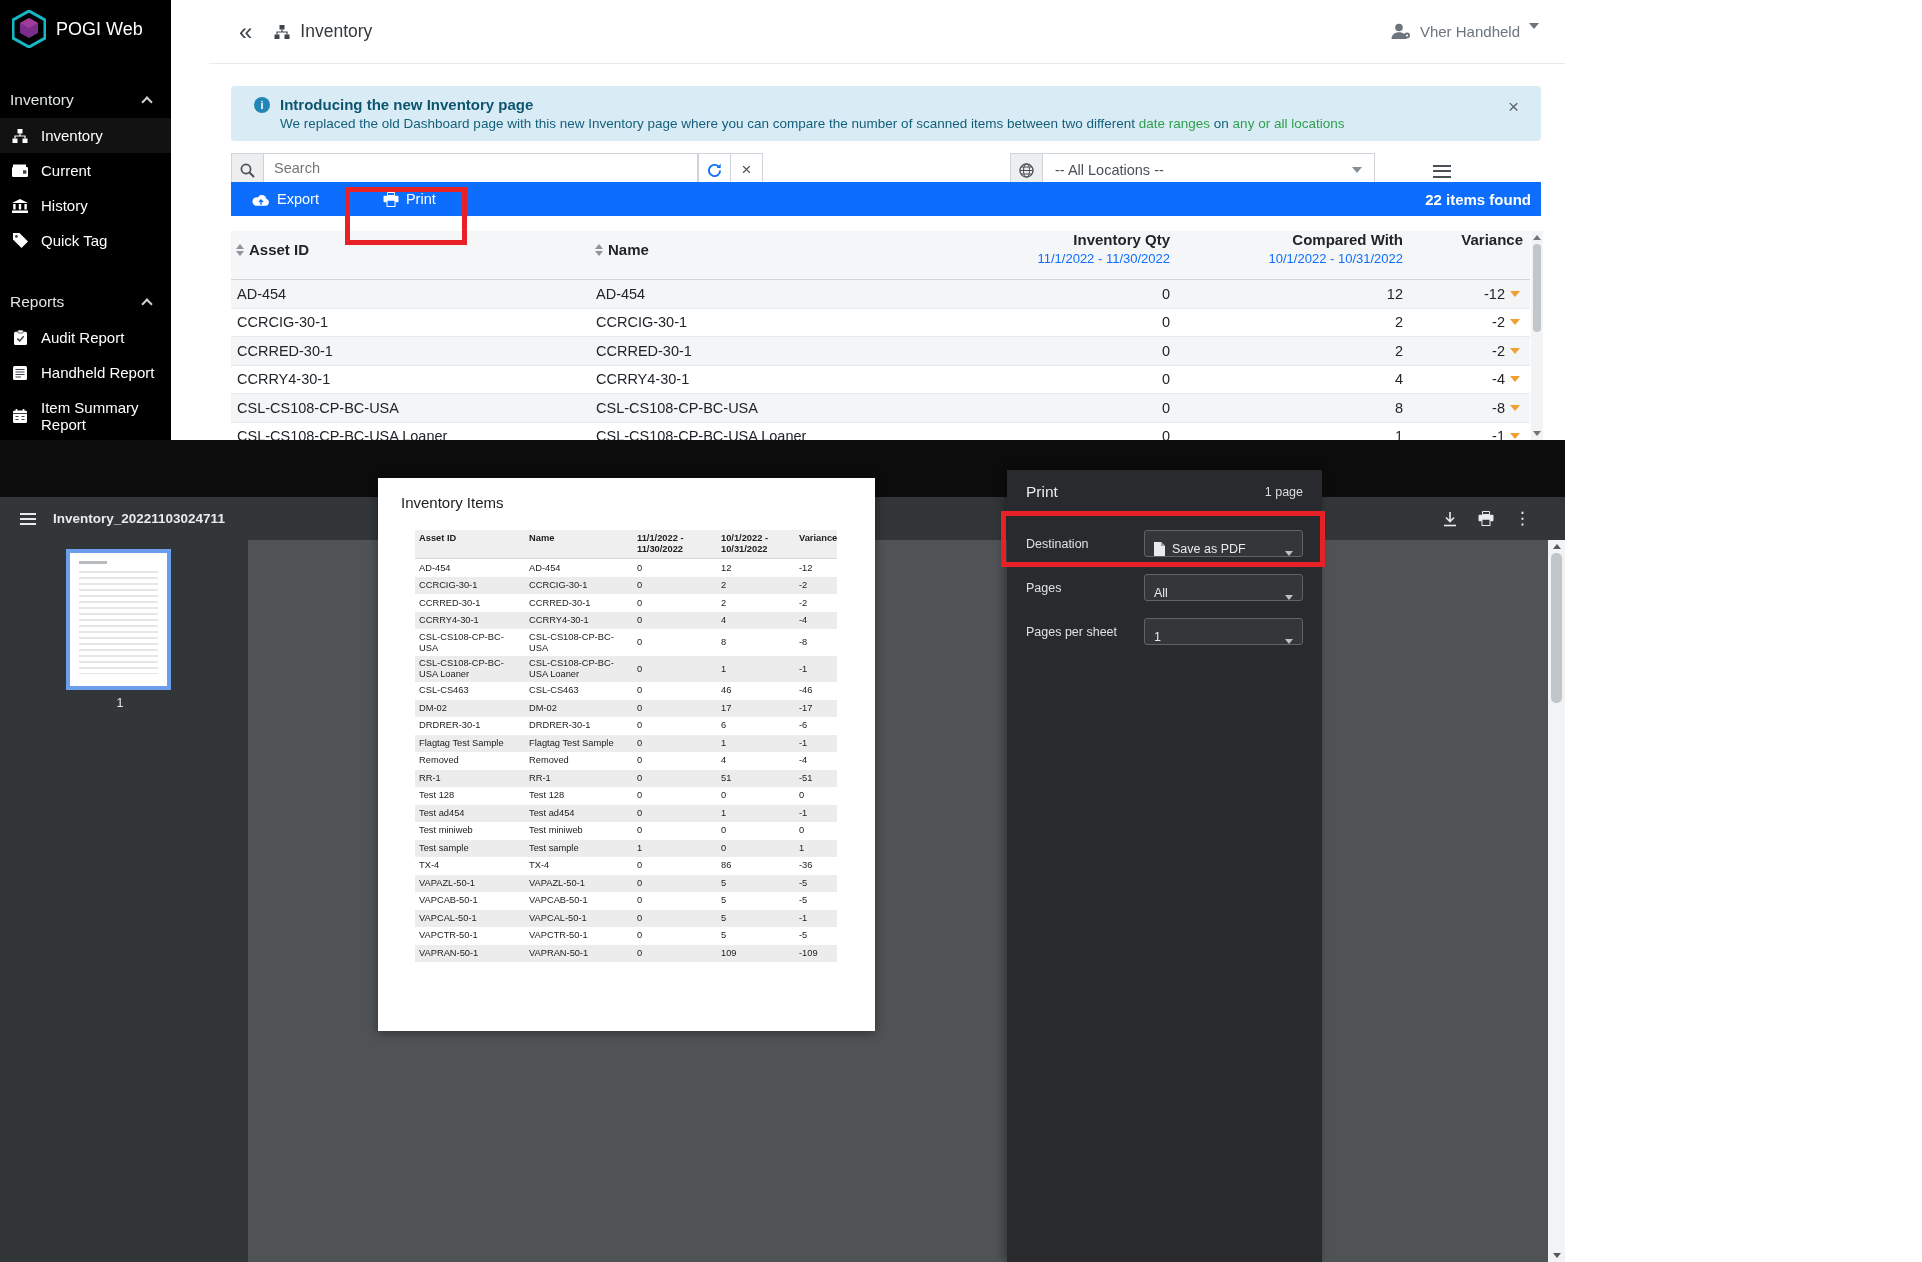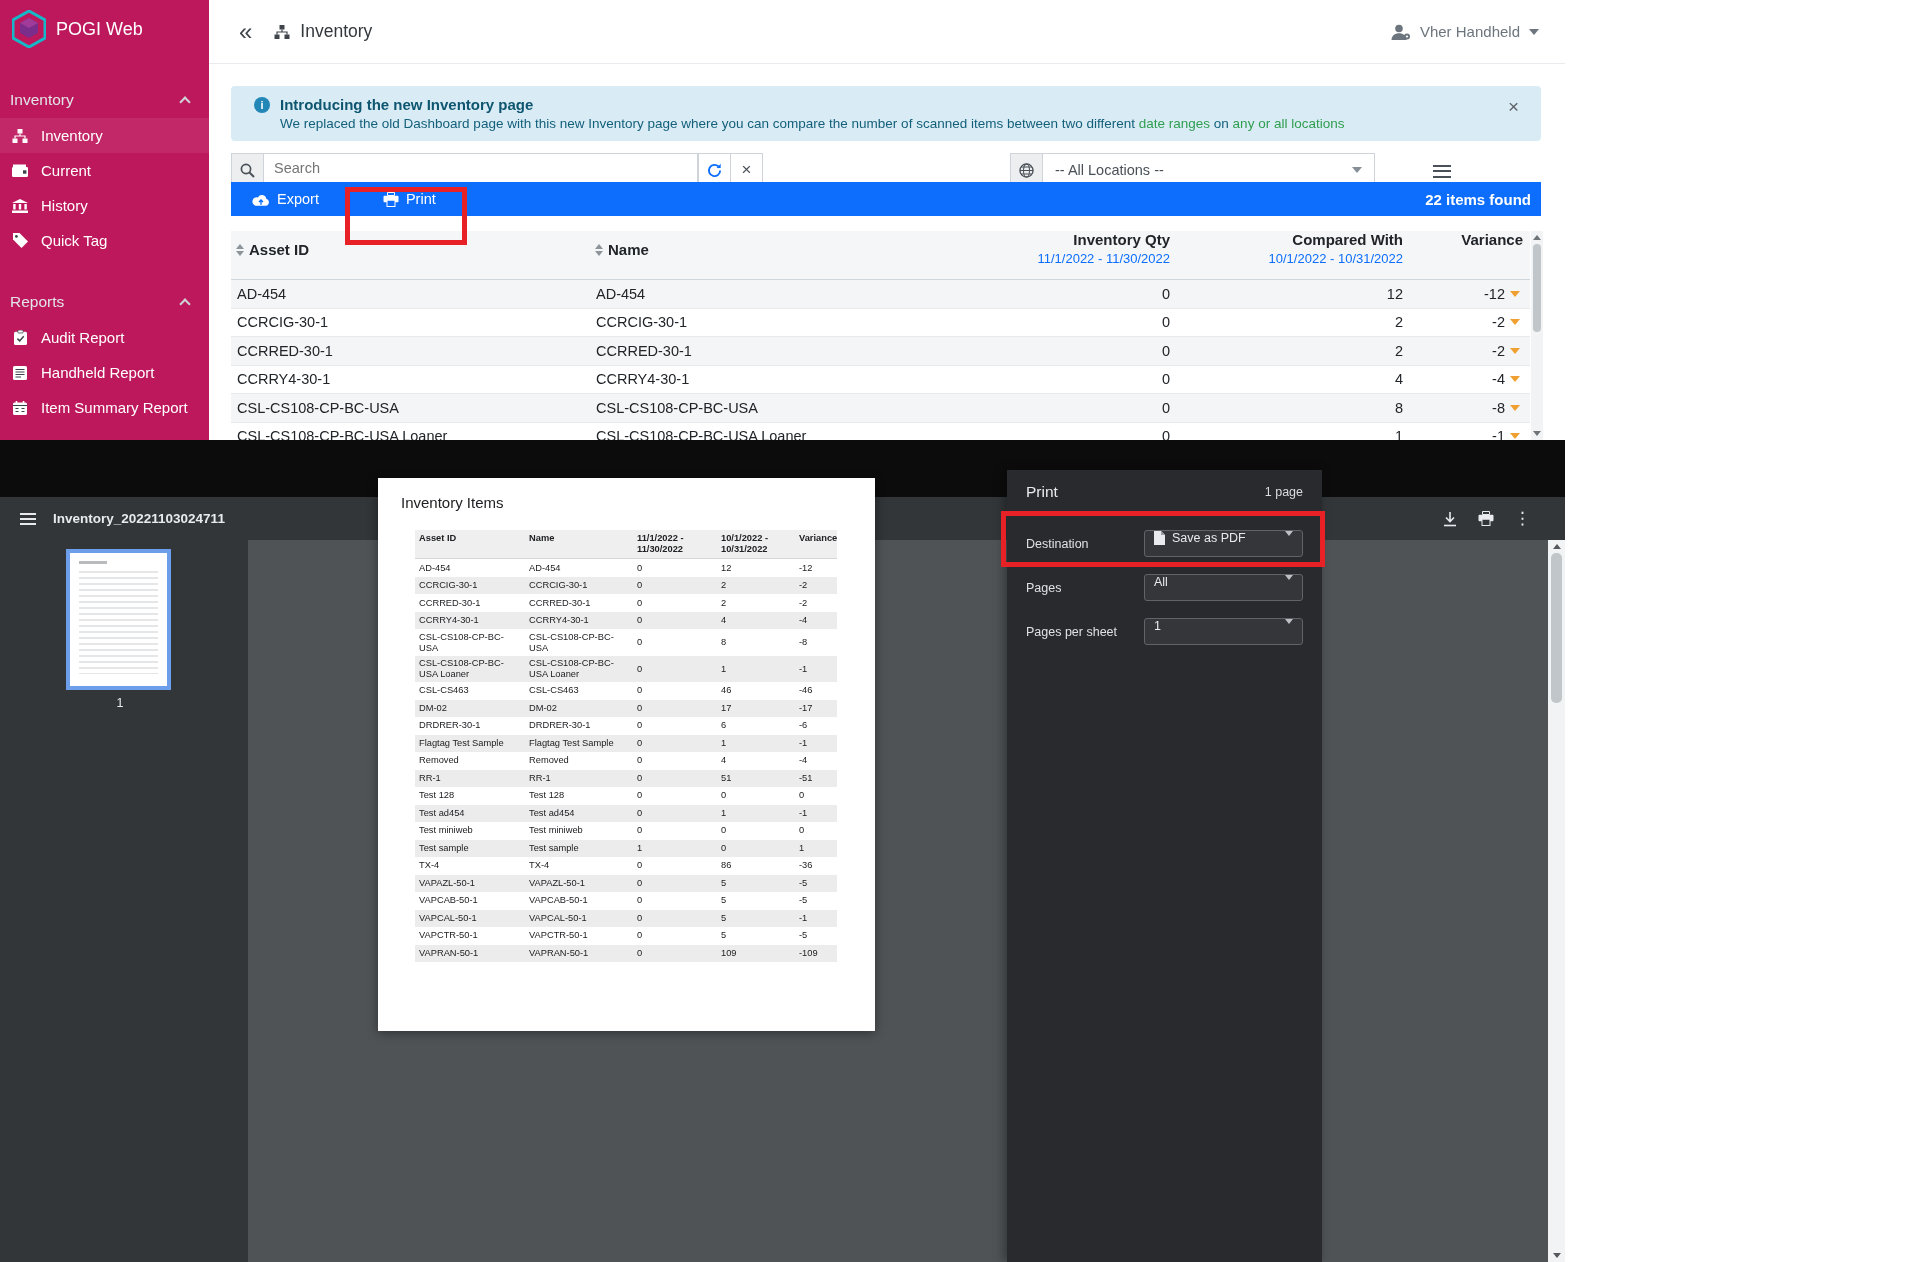--- a/index.html
+++ b/index.html
@@ -2,36 +2,36 @@
 <html><head>
 <meta charset="utf-8">
 <style>
   *{margin:0;padding:0;box-sizing:border-box}
   html,body{background:#fff}
   body{font-family:"Liberation Sans",sans-serif}
   .stage{position:relative;width:1922px;height:1262px;background:#fff;overflow:hidden}
 
   
   .app{position:absolute;left:0;top:0;width:1565px;height:440px;background:#fff;overflow:hidden}
-  .sidebar{position:absolute;left:0;top:0;width:209px;height:440px;background:#be185d;color:#fff;z-index:3}
+  .sidebar{position:absolute;left:0;top:0;width:171px;height:440px;background:#000000;color:#fff;z-index:3}
   .brand{display:flex;align-items:center;gap:10px;padding:10px 12px;height:58px}
   .brand-name{font-size:18px;color:#fff}
   .sidebar nav{display:block;padding-top:24px}
   .nav-section + .nav-section{margin-top:26px}
   .nav-header{display:flex;align-items:center;justify-content:space-between;padding:9px 20px 9px 10px;color:#e2e5e8;font-size:15.5px;cursor:pointer}
   .chev{width:8px;height:8px;border-left:2px solid #cfd3d7;border-top:2px solid #cfd3d7;display:inline-block;transform:rotate(45deg);margin-top:3px}
   .nav-item{display:flex;align-items:center;gap:11px;padding:9px 10px;font-size:15px;color:#fff;cursor:pointer}
   .nav-item.active{background:rgba(255,255,255,.07)}
   .nav-ic{width:20px;display:inline-flex;justify-content:center;color:#fff;flex:0 0 20px}
 
   .topbar{position:absolute;left:209px;top:0;width:1356px;height:64px;background:#fff;border-bottom:1px solid #e8eaed;display:flex;align-items:center;padding:0 26px 0 30px;z-index:2}
   .collapse-btn{font-size:24px;color:#3f454b;line-height:1;margin-right:22px;cursor:pointer}
   .crumb-icon{color:#3f454b;margin-right:10px;display:flex}
   .page-title{font-size:17.5px;font-weight:400;color:#33383d}
-  .user-menu{margin-left:auto;display:flex;align-items:center;gap:9px;color:#6c757d;font-size:15px;cursor:pointer}
+  .user-menu{margin-left:auto;display:flex;align-items:flex-start;gap:9px;color:#6c757d;font-size:15px;cursor:pointer}
   .caret-down{width:0;height:0;border-left:5px solid transparent;border-right:5px solid transparent;border-top:6px solid #6c757d}
 
   .content{position:absolute;left:209px;top:64px;width:1356px;height:376px;background:#fff;overflow:hidden}
   .banner{position:absolute;left:22px;top:22px;width:1310px;height:55px;background:#d9ecf6;border-radius:4px;padding:10px 44px 0 23px}
   .banner-title-row{display:flex;align-items:flex-start;gap:10px}
   .info-icon{width:16px;height:16px;border-radius:50%;background:#2286b7;color:#fff;font-size:11px;font-weight:bold;font-style:normal;display:inline-flex;align-items:center;justify-content:center;margin-top:1px;flex:0 0 16px}
   .banner-title{font-size:15px;font-weight:bold;color:#0e566f}
   .banner-body{font-size:13.5px;color:#14607a;margin-top:3px;padding-left:26px}
   .banner-link{color:#2f9e4f;cursor:pointer}
   .banner-close{position:absolute;right:22px;top:11px;font-size:19px;color:#5f6368;cursor:pointer;line-height:1}
@@ -104,21 +104,21 @@
   .pdf-trow{display:grid;grid-template-columns:110px 108px 84px 78px 42px;min-height:17.5px;align-items:center}
   .pdf-trow.shade{background:#ececec}
   .pdf-td{padding:2.5px 4px;line-height:1.15;word-wrap:break-word}
 
   .print-panel{position:absolute;left:1007px;top:30px;width:315px;height:792px;background:#292a2d;z-index:5;color:#e8eaed;box-shadow:-3px 0 10px rgba(0,0,0,.35)}
   .pp-header{display:flex;align-items:center;justify-content:space-between;padding:13px 19px 11px;border-bottom:1px solid #3c4043}
   .pp-title{font-size:15.5px}
   .pp-count{font-size:12.5px;color:#dadce0}
   .pp-row{display:flex;align-items:center;margin-top:17px;padding:0 19px}
   .pp-label{width:118px;font-size:12.5px;color:#dfe1e5;flex:0 0 118px}
-  .pp-select{flex:1;height:27px;background:#35363a;border:1px solid #606469;border-radius:3px;display:flex;align-items:flex-start;padding:0 9px;gap:7px;font-size:12.5px;cursor:pointer;color:#e8eaed}
+  .pp-select{flex:1;height:27px;background:#35363a;border:1px solid #606469;border-radius:3px;display:flex;align-items:flex-end;padding:0 9px;gap:7px;font-size:12.5px;cursor:pointer;color:#e8eaed}
   .pp-caret{margin-left:auto;width:0;height:0;border-left:4px solid transparent;border-right:4px solid transparent;border-top:5px solid #bdc1c6}
   .doc-icon{display:flex}
 
   .redbox-dest{position:absolute;left:1001px;top:71px;width:324px;height:56px;border:5px solid #e82127;z-index:8}
 
   .page-scroll{position:absolute;left:1548px;top:100px;width:17px;height:722px;background:#f1f3f4;display:flex;flex-direction:column;align-items:center;z-index:6;cursor:pointer}
   .page-scroll .sb-arrow.up{border-bottom-color:#55595d}
   .page-scroll .sb-arrow.down{border-top-color:#55595d}
   .page-thumb{width:11px;height:150px;background:#c1c6ca;border-radius:5px;flex:0 0 auto}
 </style>

